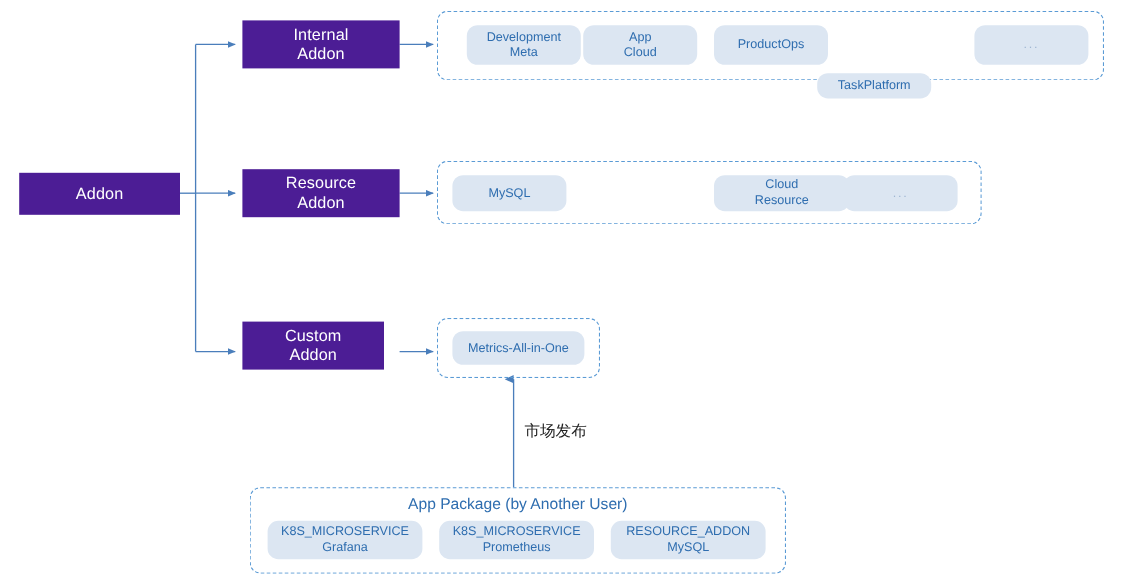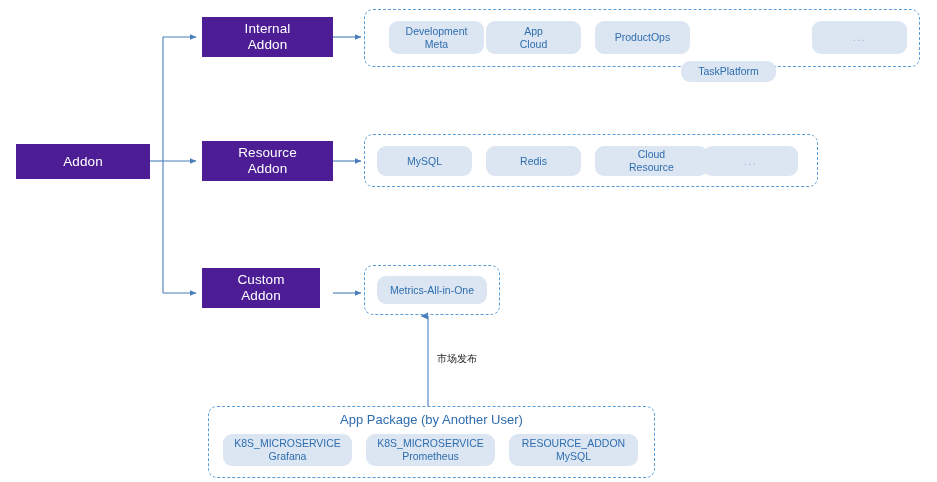--- a/index.html
+++ b/index.html
@@ -67,21 +67,21 @@
     position: absolute;
     color: #2e6daf;
     font-size: 13px;
     line-height: 14px;
     text-align: center;
     white-space: nowrap;
   }
   .edge-label {
     position: absolute;
     color: #222222;
-    font-size: 10px;
+    font-size: 13px;
     line-height: 14px;
     white-space: nowrap;
   }
 </style>
 </head>
 <body>
 
 <div id="canvas">
 
   <svg class="svg-layer" viewBox="0 0 937 482" xmlns="http://www.w3.org/2000/svg">
@@ -146,23 +146,20 @@
     <span>TaskPlatform</span>
   </div>
   <div class="pill ellipsis" style="left:812px; top:21px; width:95px; height:33px;">
     <span>...</span>
   </div>
 
   <div class="dash-group" style="left:364px; top:134px; width:454px; height:53px;"></div>
   <div class="pill" style="left:377px; top:146px; width:95px; height:30px;">
     <span>MySQL</span>
   </div>
-  <div class="pill" style="left:486px; top:146px; width:95px; height:30px;">
-    <span>Redis</span>
-  </div>
   <div class="pill" style="left:595px; top:146px; width:113px; height:30px;">
     <span>Cloud
 Resource</span>
   </div>
   <div class="pill ellipsis" style="left:703px; top:146px; width:95px; height:30px;">
     <span>...</span>
   </div>
 
   <div class="dash-group" style="left:364px; top:265px; width:136px; height:50px;"></div>
   <div class="pill" style="left:377px; top:276px; width:110px; height:28px;align-items:center;">

